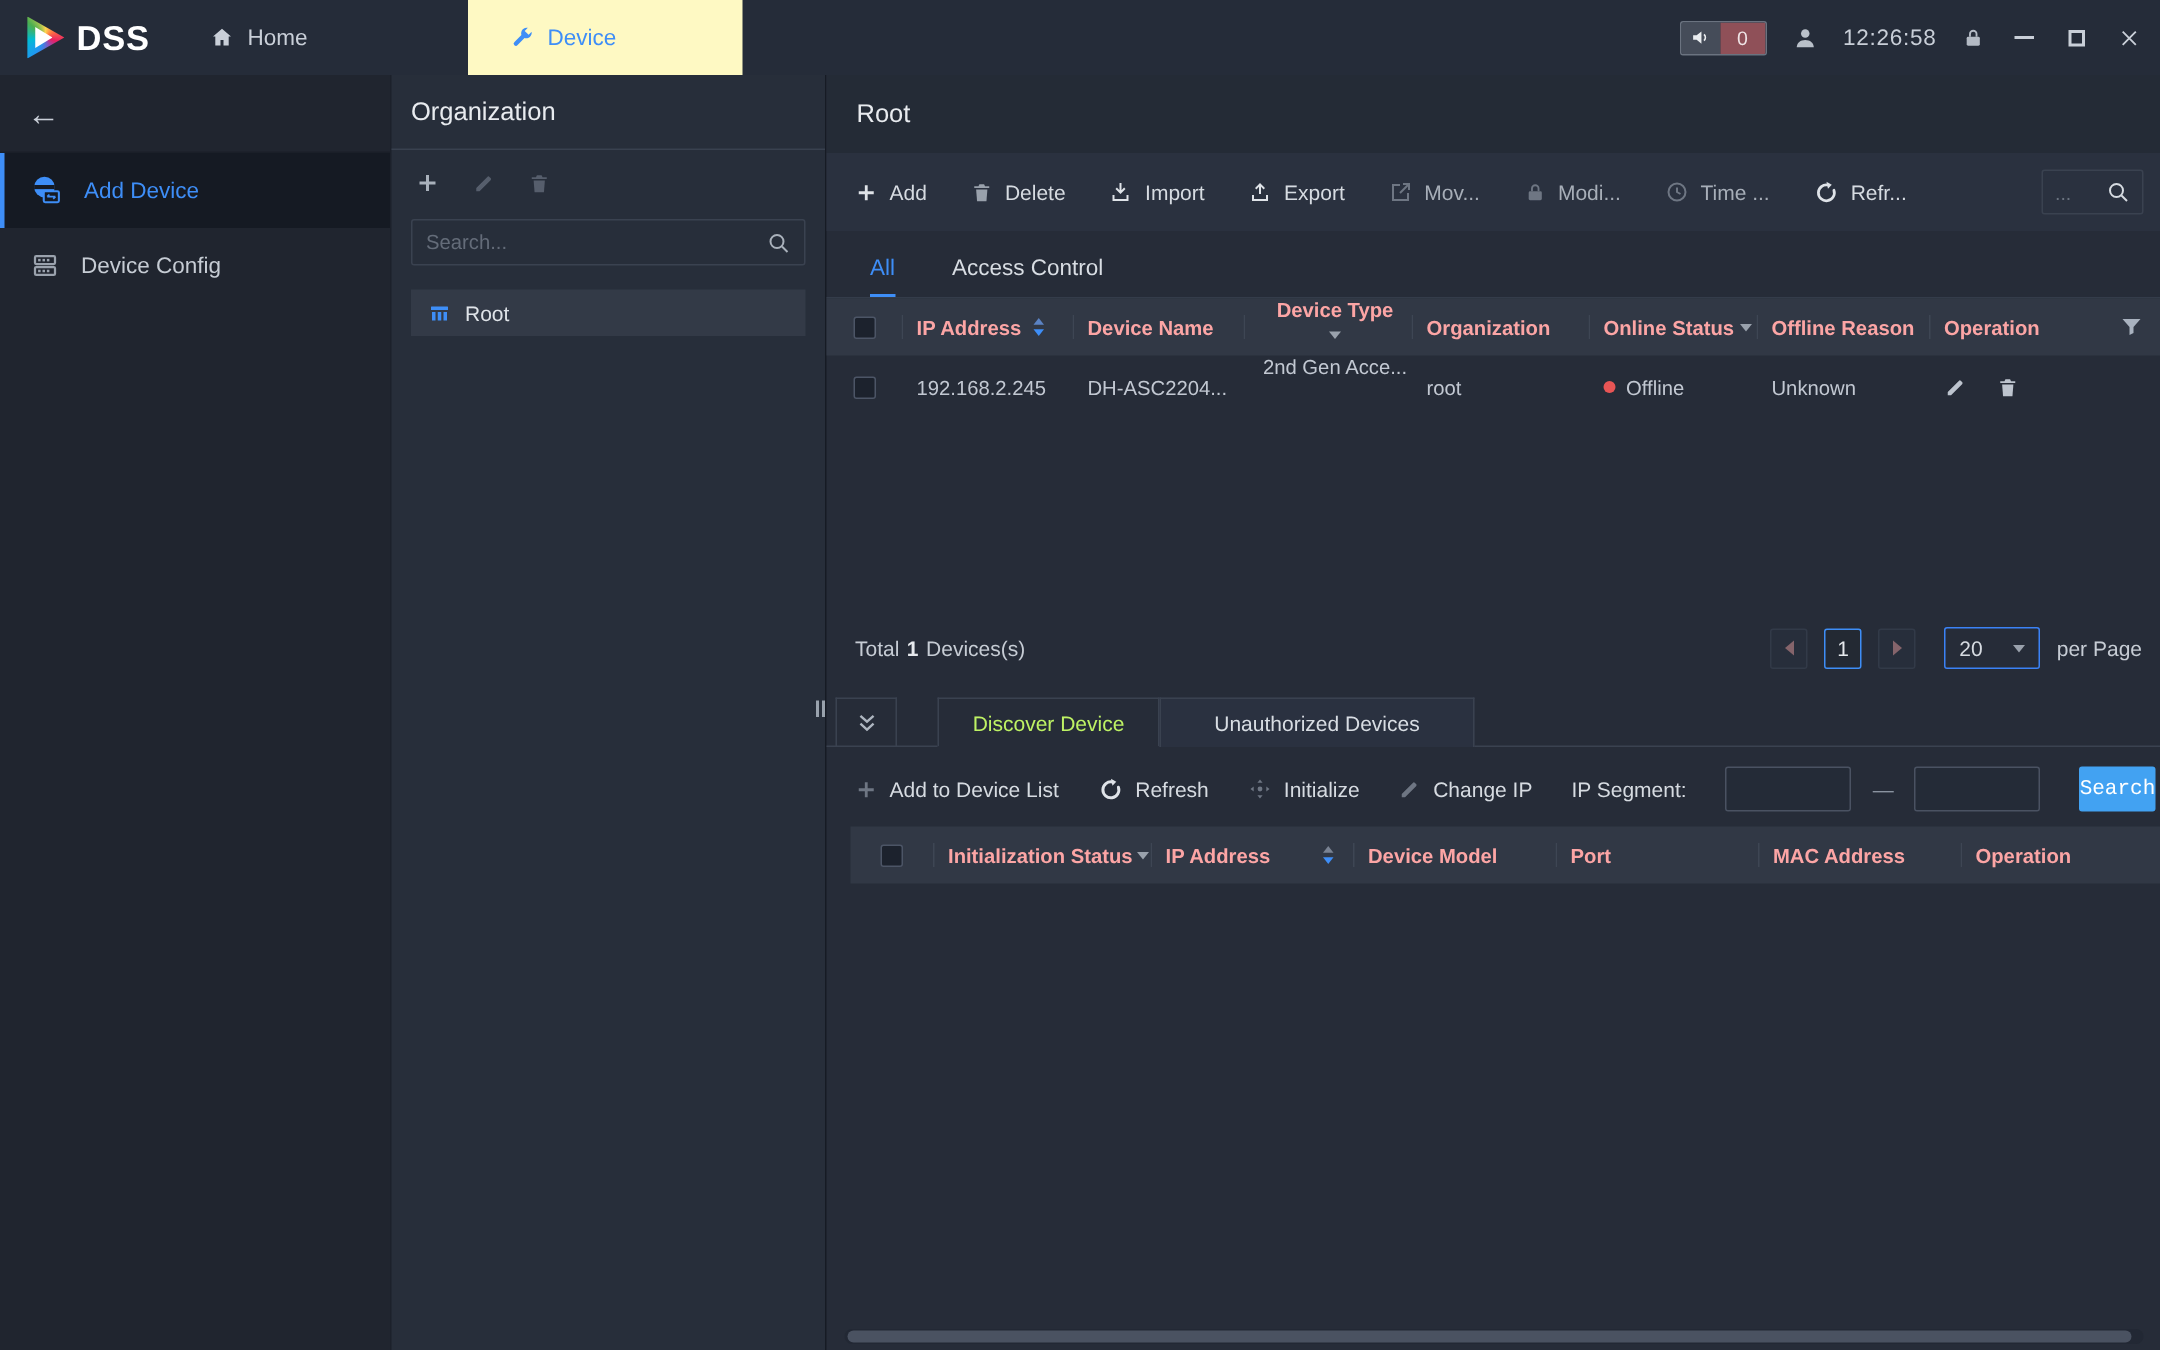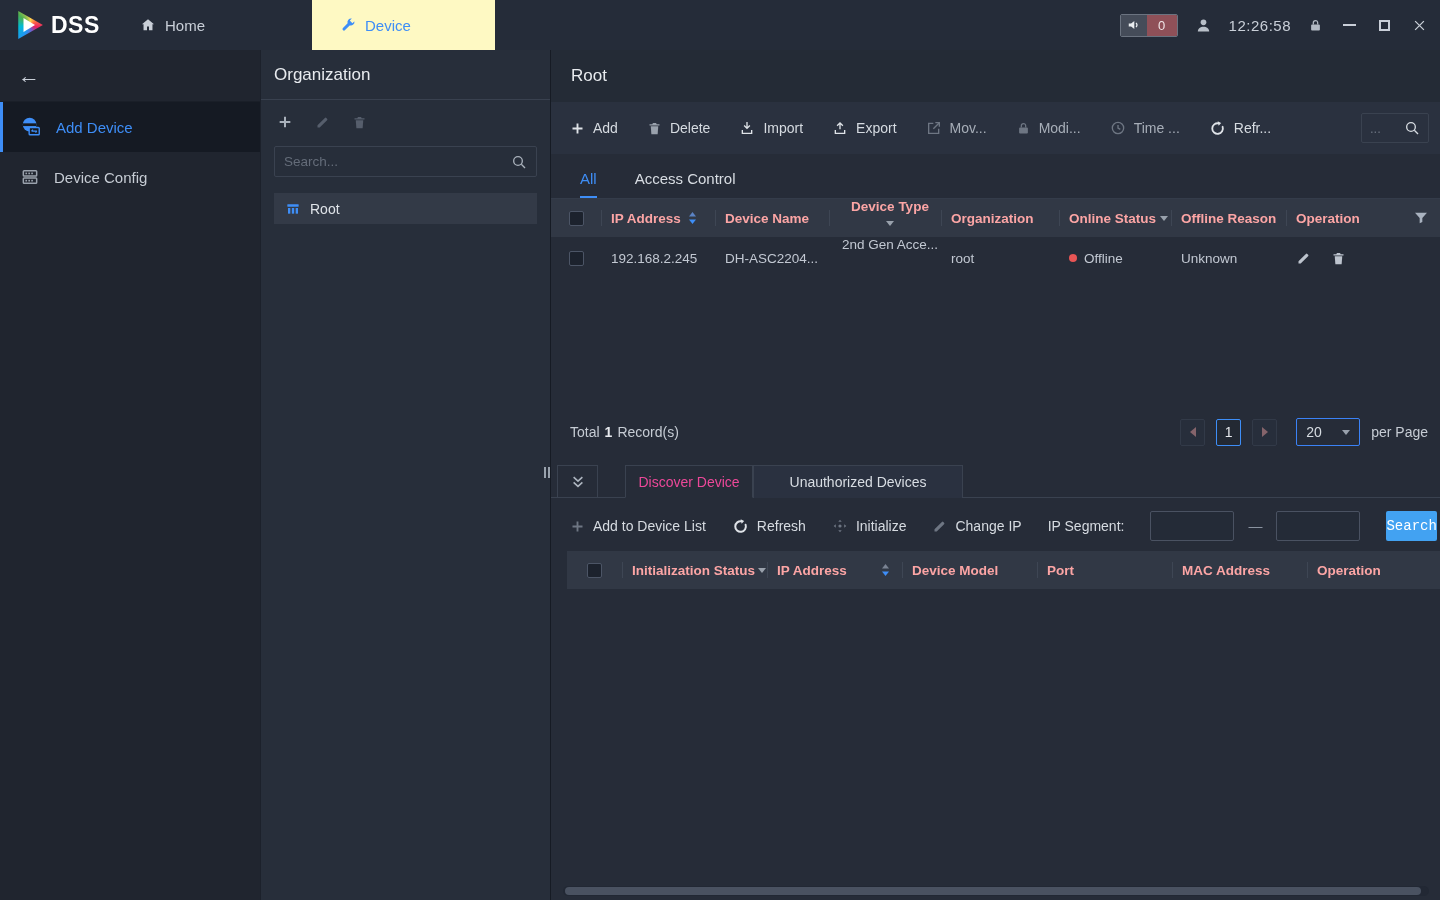--- a/index.html
+++ b/index.html
@@ -96,21 +96,21 @@
   .pg-btn { width:25px; height:27px; background:#272E3B; border:1px solid #323A48; border-radius:2px; display:flex; align-items:center; justify-content:center; cursor:pointer; }
   .arr-l { width:0; height:0; border-top:5px solid transparent; border-bottom:5px solid transparent; border-right:6px solid #85646B; }
   .arr-r { width:0; height:0; border-top:5px solid transparent; border-bottom:5px solid transparent; border-left:6px solid #85646B; }
   .pg-cur { border:1px solid #3E8EF7; color:#E6E9ED; background:#232933; }
   .pg-select { margin-left:8px; width:64px; height:28px; border:1px solid #3b82f6; border-radius:2px; display:flex; align-items:center; padding:0 9px; color:#D6DBE1; cursor:pointer; }
   .pg-select .caret { margin-left:auto; }
 
   .btab-bar { left:0; top:415px; width:890px; height:33px; border-bottom:1px solid #3A4250; display:flex; }
   .collapse-btn { width:41px; height:33px; border:1px solid #3A4250; border-bottom:none; display:flex; align-items:center; justify-content:center; color:#AEB6C0; cursor:pointer; margin-left:6px; }
   .btab { height:33px; display:flex; align-items:center; justify-content:center; font-size:14px; cursor:pointer; }
-  .btab.active { width:128px; margin-left:27px; border:1px solid #3A4250; border-bottom:1px solid #262C38; background:#262C38; color:#ec4899; }
+  .btab.active { width:148px; margin-left:27px; border:1px solid #3A4250; border-bottom:1px solid #262C38; background:#262C38; color:#bef264; }
   .btab.inactive { width:210px; border:1px solid #3A4250; border-bottom:none; background:#2A3140; color:#D8DDE3; }
 
   .b-toolbar { left:0; top:455px; width:890px; height:42px; display:flex; align-items:center; gap:26px; padding:0 13px 0 19px; }
   .ipseg-label { color:#D6DBE1; white-space:nowrap; }
   .ipseg-input { width:84px; height:30px; background:#242B37; border:1px solid #4A5262; border-radius:2px; color:#C6CCD4; padding:0 7px; outline:none; font-family:inherit; }
   .dash { color:#8A93A0; margin:0 -12px; }
   .search-btn { margin-left:auto; width:77px; height:30px; background:#42A2F2; color:#FFFFFF; border:none; border-radius:2px; font-size:14px; font-family:Liberation Mono, monospace; cursor:pointer; }
 
   .hscroll-track { left:12px; top:836px; width:866px; height:10px; background:#222834; border-radius:5px; }
   .hscroll-thumb { position:absolute; left:2px; top:1px; width:856px; height:8px; background:#4A5261; border-radius:4px; cursor:grab; }
@@ -414,21 +414,21 @@
           <svg viewBox="0 0 24 24" width="15" height="15" fill="currentColor">
             <path d="M9.5 3h5l1 2H20v2H4V5h4.5z"></path>
             <path d="M6 8.5h12L17 21H7z"></path>
           </svg>
         </span>
     </div>
   </div>
 
   <div class="abs pag">
     <span>
-      <span>Total</span><b>1</b><span>Record(s)</span>
+      <span>Total</span><b>1</b><span>Devices(s)</span>
     </span>
     <div class="pag-right">
       <div class="pg-btn">
           <span class="arr-l"></span>
         </div>
       <div class="pg-btn pg-cur">1</div>
       <div class="pg-btn">
           <span class="arr-r"></span>
         </div>
       <div class="pg-select">

